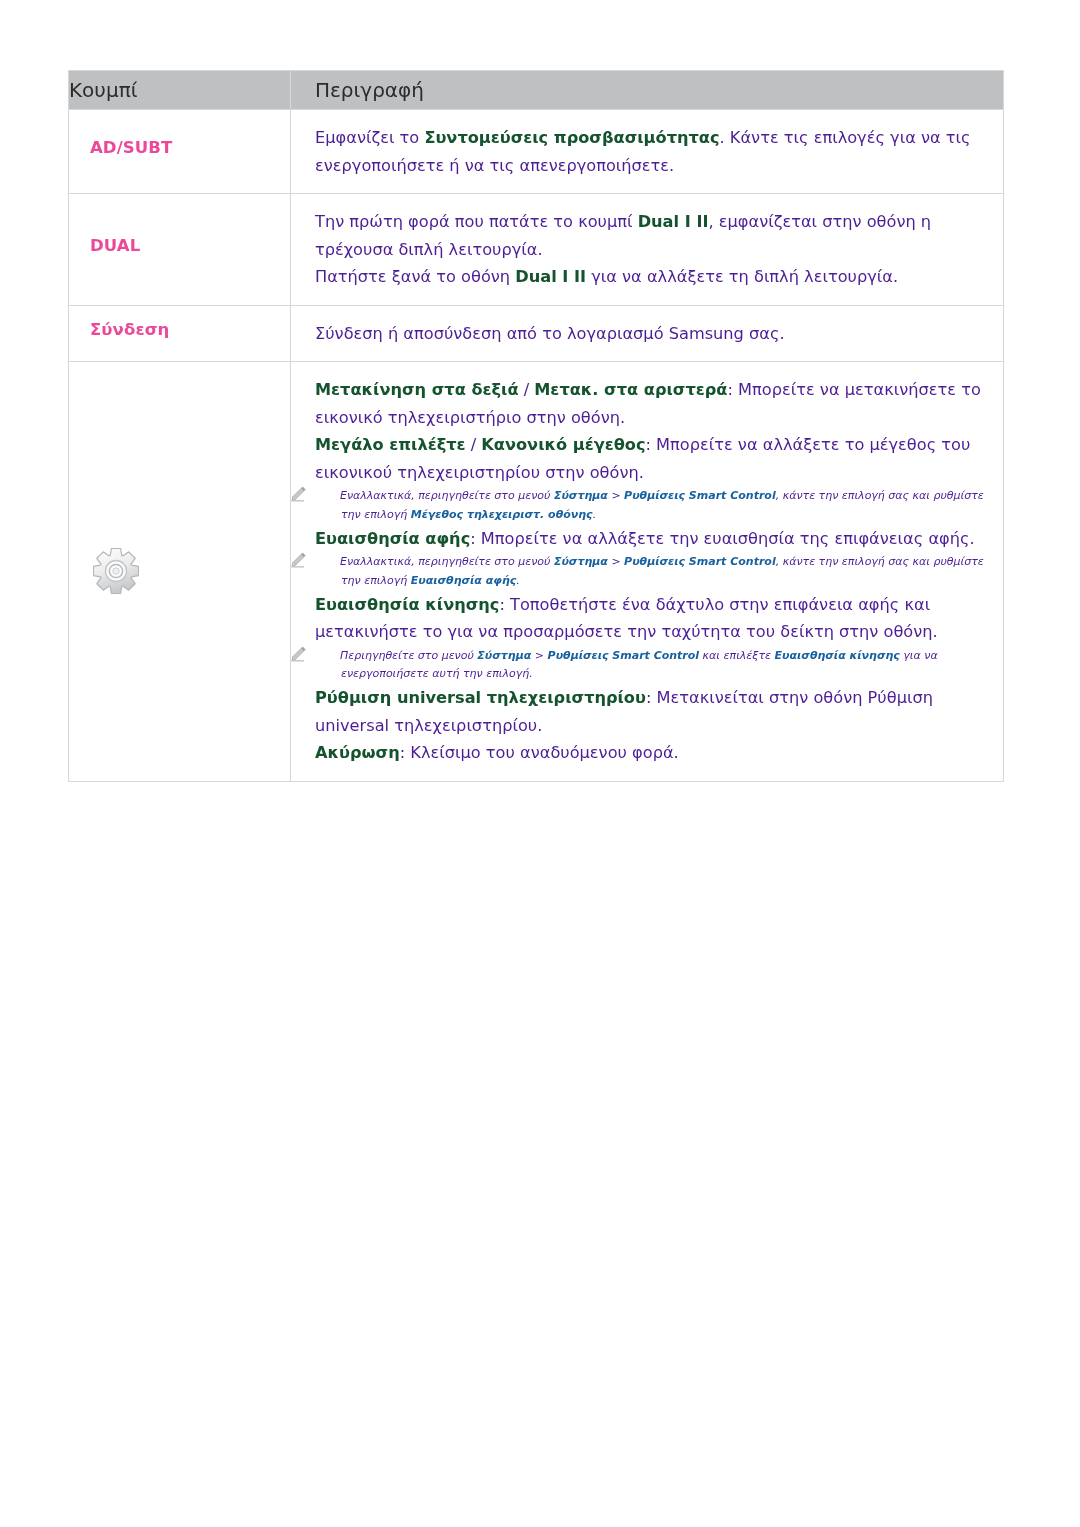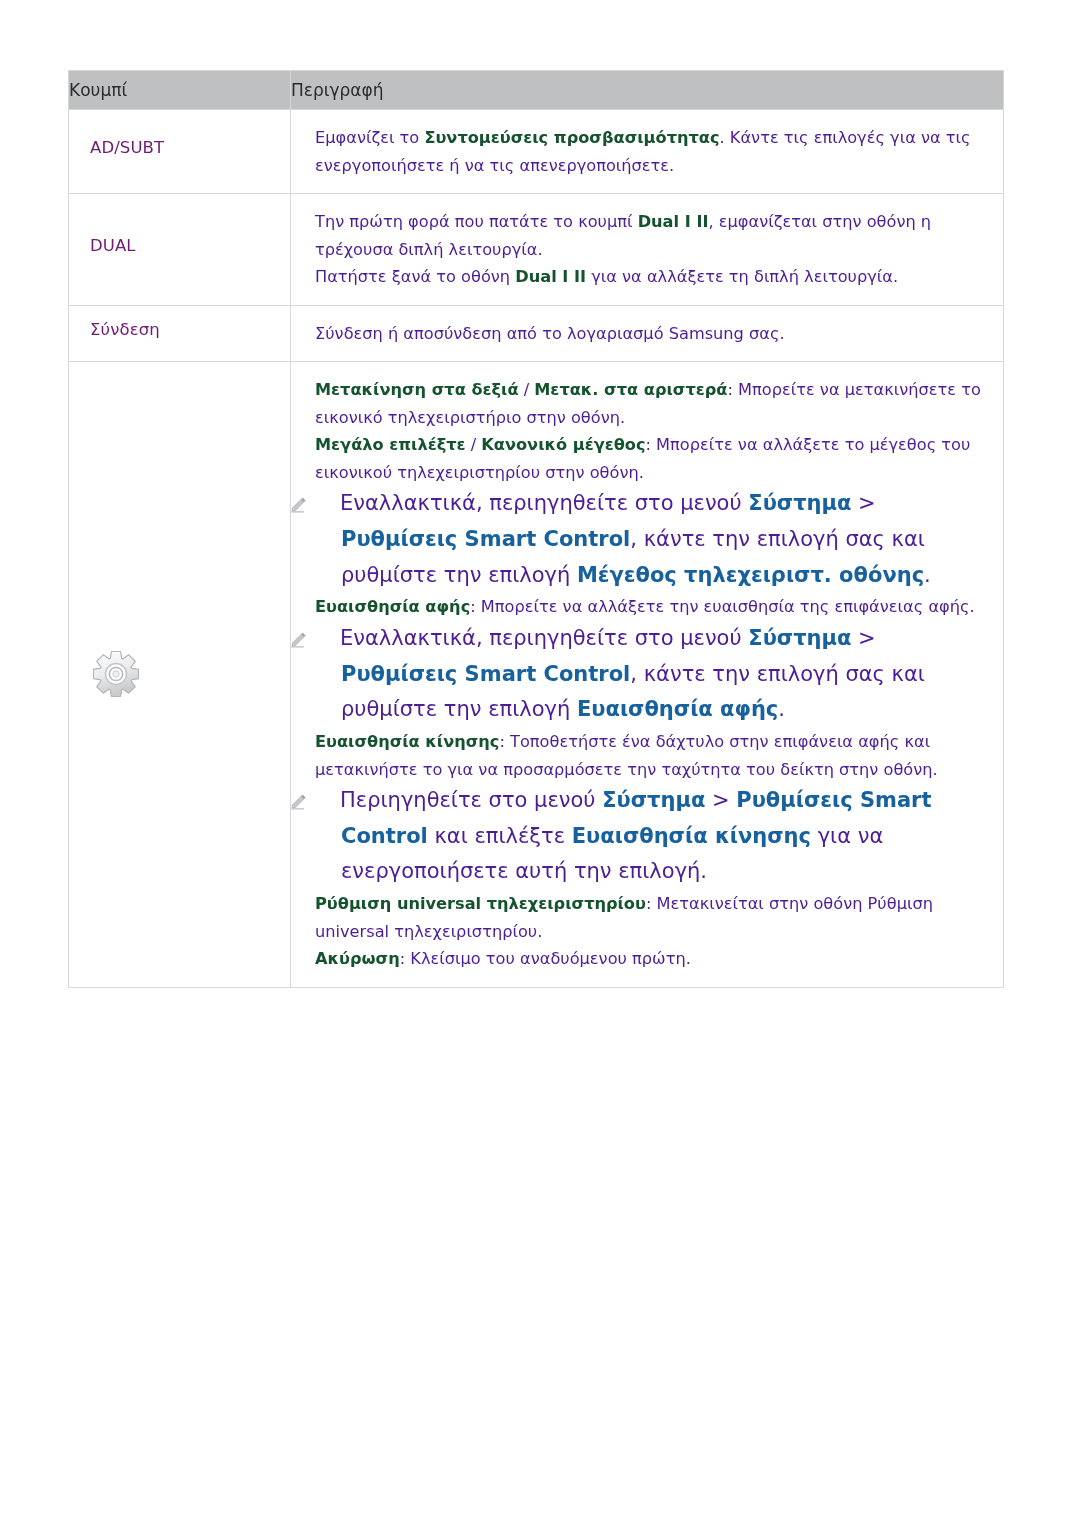--- a/index.html
+++ b/index.html
@@ -38,54 +38,55 @@
   .btn-table td {
     border: 1px solid #d5d7d9;
     vertical-align: middle;
     padding: 0;
   }
 
   thead th {
     background: #bfc0c2;
     border-color: #bfc0c2;
     font-weight: 400;
-    font-size: 17px;
+    font-size: 20px;
     color: #2c2c2c;
     text-align: left;
     height: 38px;
     padding: 0 0 0 21px;
   }
-  thead th.th-desc { }
+  thead th.th-desc { padding-left: 24px; }
 
   td.btn-cell {
     padding: 14px 10px 22px 21px;
     text-align: left;
-    color: #701a75;
-    font-weight: normal;
+    color: #ec4899;
+    font-weight: bold;
     font-size: 16.5px;
     letter-spacing: .1px;
   }
   td.desc-cell {
     padding: 14px 18px 14px 24px;
     font-size: 16.2px;
     color: #2b2b2b;
     line-height: 1.70;
   }
 
   .b { color: #14532d; font-weight: bold; }
   .plain { color: #4c1d95; font-weight: normal; }
 
   
   .note {
     color: #6e7276;
-    font-size: 21px;
+    font-size: 11px;
     line-height: 1.70;
     padding-left: 26px;
     text-indent: -26px;
     margin: 0;
+    font-style: italic;
   }
   .note .b { color: #17619f; }
   .note-body { text-indent: 0; }
 
   .pencil-icon {
     display: inline-block;
     width: 18px;
     height: 16px;
     vertical-align: -3px;
     margin-right: 7px;
@@ -174,19 +175,19 @@
                   <rect x="2.2" y="14.3" width="13" height="1.3" rx="0.5" fill="#b9bdc1"></rect>
                 </svg></span><span class="note-body"><span class="plain">Εναλλακτικά, περιηγηθείτε στο μενού </span><span class="b">Σύστημα</span><span class="plain"> &gt; </span><span class="b">Ρυθμίσεις Smart Control</span><span class="plain">, κάντε την επιλογή σας και ρυθμίστε την επιλογή </span><span class="b">Ευαισθησία αφής</span><span class="plain">.</span></span></p>
             <p class="line"><span class="b">Ευαισθησία κίνησης</span><span class="plain">: Τοποθετήστε ένα δάχτυλο στην επιφάνεια αφής και μετακινήστε το για να προσαρμόσετε την ταχύτητα του δείκτη στην οθόνη.</span></p>
             <p class="note"><span class="pencil-icon"><svg viewBox="0 0 18 16" width="18" height="16" xmlns="http://www.w3.org/2000/svg">
                   <path d="M13.6 1.1 L16.1 3.6 L6.6 13.1 L3.2 13.9 L4.0 10.5 Z" fill="#c6c9cc" stroke="#a9adb1" stroke-width="0.9" stroke-linejoin="round"></path>
                   <path d="M13.6 1.1 L16.1 3.6 L14.8 4.9 L12.3 2.4 Z" fill="#9fa4a9"></path>
                   <path d="M4.0 10.5 L3.2 13.9 L6.6 13.1 Z" fill="#e6e8ea" stroke="#a9adb1" stroke-width="0.8" stroke-linejoin="round"></path>
                   <rect x="2.2" y="14.3" width="13" height="1.3" rx="0.5" fill="#b9bdc1"></rect>
                 </svg></span><span class="note-body"><span class="plain">Περιηγηθείτε στο μενού </span><span class="b">Σύστημα</span><span class="plain"> &gt; </span><span class="b">Ρυθμίσεις Smart Control</span><span class="plain"> και επιλέξτε </span><span class="b">Ευαισθησία κίνησης</span><span class="plain"> για να ενεργοποιήσετε αυτή την επιλογή.</span></span></p>
             <p class="line"><span class="b">Ρύθμιση universal τηλεχειριστηρίου</span><span class="plain">: Μετακινείται στην οθόνη Ρύθμιση universal τηλεχειριστηρίου.</span></p>
-            <p class="line"><span class="b">Ακύρωση</span><span class="plain">: Κλείσιμο του αναδυόμενου πρώτη.</span></p>
+            <p class="line"><span class="b">Ακύρωση</span><span class="plain">: Κλείσιμο του αναδυόμενου φορά.</span></p>
           </td>
         </tr>
       </tbody>
   </table>
 
 </div>
 
 </body></html>

